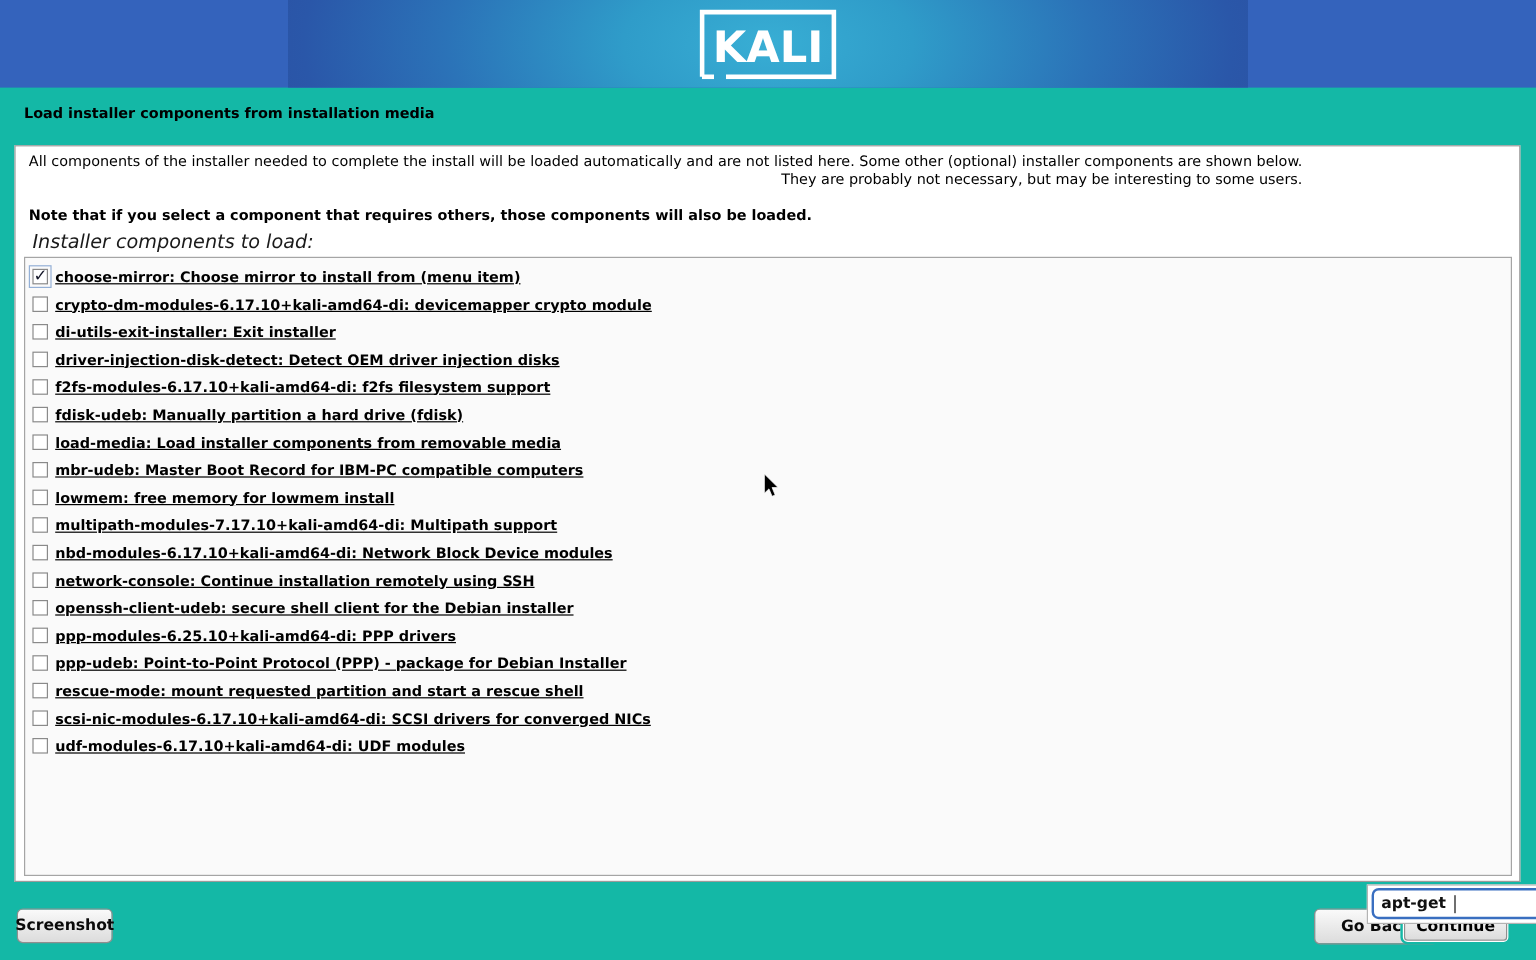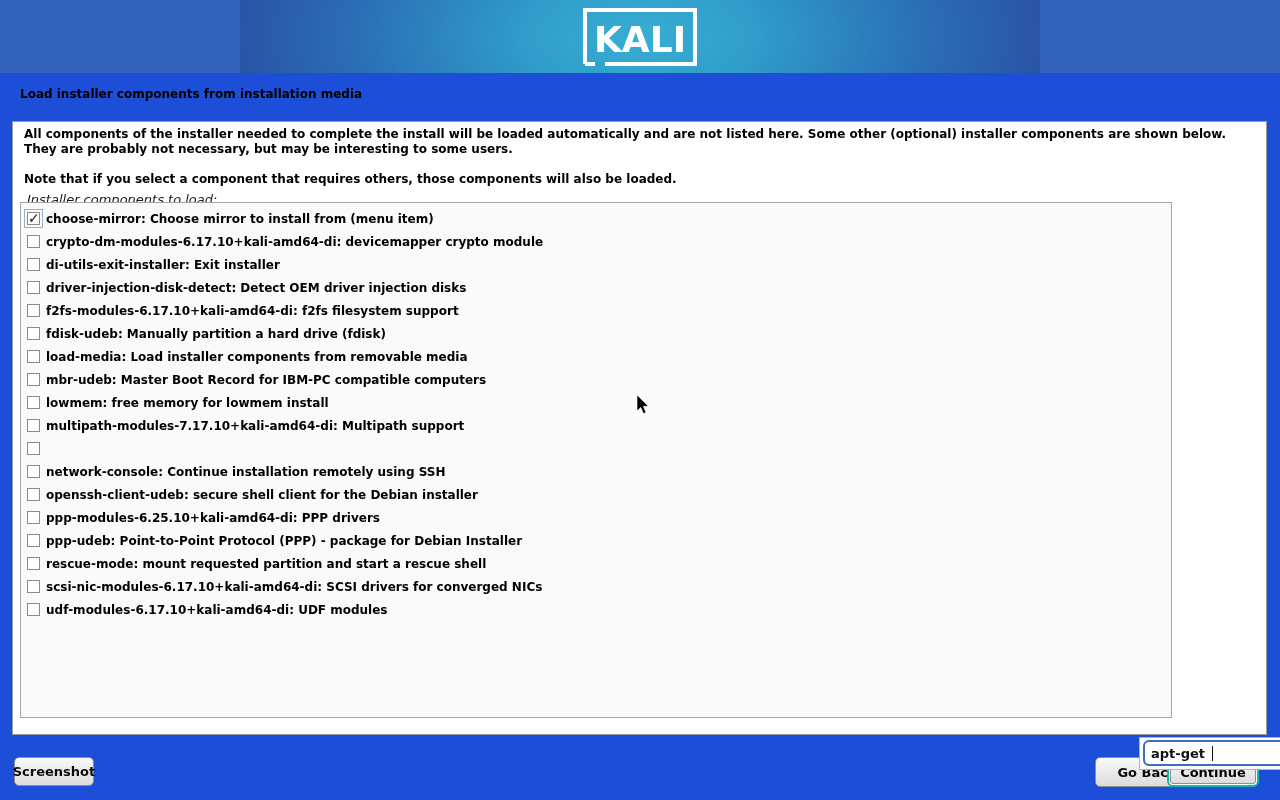--- a/index.html
+++ b/index.html
@@ -1,37 +1,37 @@
 <!DOCTYPE html>
 <html><head>
 <meta charset="utf-8">
 <style>
   * { margin:0; padding:0; box-sizing:border-box; }
   html,body { width:1280px; height:800px; background:#fff; }
   body { font-family:"DejaVu Sans","Liberation Sans",sans-serif; color:#000; }
-  #screen { position:relative; width:1280px; height:800px; background:#1d4ed8; overflow:hidden; }
+  #screen { position:relative; width:1280px; height:800px; background:#14b8a6; overflow:hidden; }
 
   
   .banner { position:absolute; left:0; top:0; width:1280px; height:73px; background:#3463bc; }
   .banner-center { position:absolute; left:240px; top:0; width:800px; height:73px;
     background:radial-gradient(ellipse 430px 220px at 50% 50%,
       #38aed4 0%, #2f9cc9 28%, #2b73b8 62%, #2a57a9 90%, #2b53a5 100%); }
   .logo { position:absolute; left:583px; top:8px; width:114px; height:58px; }
 
   
   .page-title { position:absolute; left:20px; top:87px; font-size:12px; font-weight:bold; white-space:nowrap; }
   .content-box { position:absolute; left:12px; top:121px; width:1255px; height:614px;
     border:1px solid #9a9a9a; background:#fff; }
-  .intro-p1 { position:absolute; left:11px; top:5px; font-size:12px; font-weight:bold; line-height:15px; white-space:nowrap; }
+  .intro-p1 { position:absolute; left:11px; top:5px; font-size:12px; font-weight:normal; line-height:15px; white-space:nowrap;text-align:right; }
   .intro-p2 { position:absolute; left:11px; top:50px; font-size:12px; font-weight:bold; white-space:nowrap; }
-  .intro-label { position:absolute; left:14px; top:70px; font-size:13px; font-style:italic; color:#1a1a1a; white-space:nowrap; }
+  .intro-label { position:absolute; left:14px; top:70px; font-size:16px; font-style:italic; color:#1a1a1a; white-space:nowrap; }
 
   
-  .list-box { position:absolute; left:7px; top:80px; width:1152px; height:516px;
-    border:1px solid #a5a5a5; background:#fafafa; padding-top:4px; overflow:hidden; }
+  .list-box { position:absolute; left:7px; top:92px; width:1240px; height:516px;
+    border:1px solid #a5a5a5; background:#fafafa; padding-top:4px; overflow:hidden;text-decoration:underline; }
   .row { display:flex; align-items:center; height:23px; padding-left:6px; }
   .cb { flex:0 0 auto; width:13px; height:13px; background:#fff; border:1px solid #8a8a8a;
     position:relative; margin-right:6px; }
   .cb.focused { outline:1px solid #94b0d6; outline-offset:2px; }
   .cb.checked::after { content:"✓"; position:absolute; left:0px; top:-3px; font-size:14px;
     font-weight:bold; color:#141628; line-height:16px; }
   .row-label { font-size:12px; font-weight:bold; white-space:nowrap; }
 
   
   .btn { position:absolute; height:29px; border:1px solid #8f8f8f; border-radius:5px;
@@ -127,20 +127,21 @@
     <span class="row-label">lowmem: free memory for lowmem install</span>
   </div>
 
   <div class="row">
     <span class="cb"></span>
     <span class="row-label">multipath-modules-7.17.10+kali-amd64-di: Multipath support</span>
   </div>
 
   <div class="row">
     <span class="cb"></span>
+    <span class="row-label">nbd-modules-6.17.10+kali-amd64-di: Network Block Device modules</span>
   </div>
 
   <div class="row">
     <span class="cb"></span>
     <span class="row-label">network-console: Continue installation remotely using SSH</span>
   </div>
 
   <div class="row">
     <span class="cb"></span>
     <span class="row-label">openssh-client-udeb: secure shell client for the Debian installer</span>

